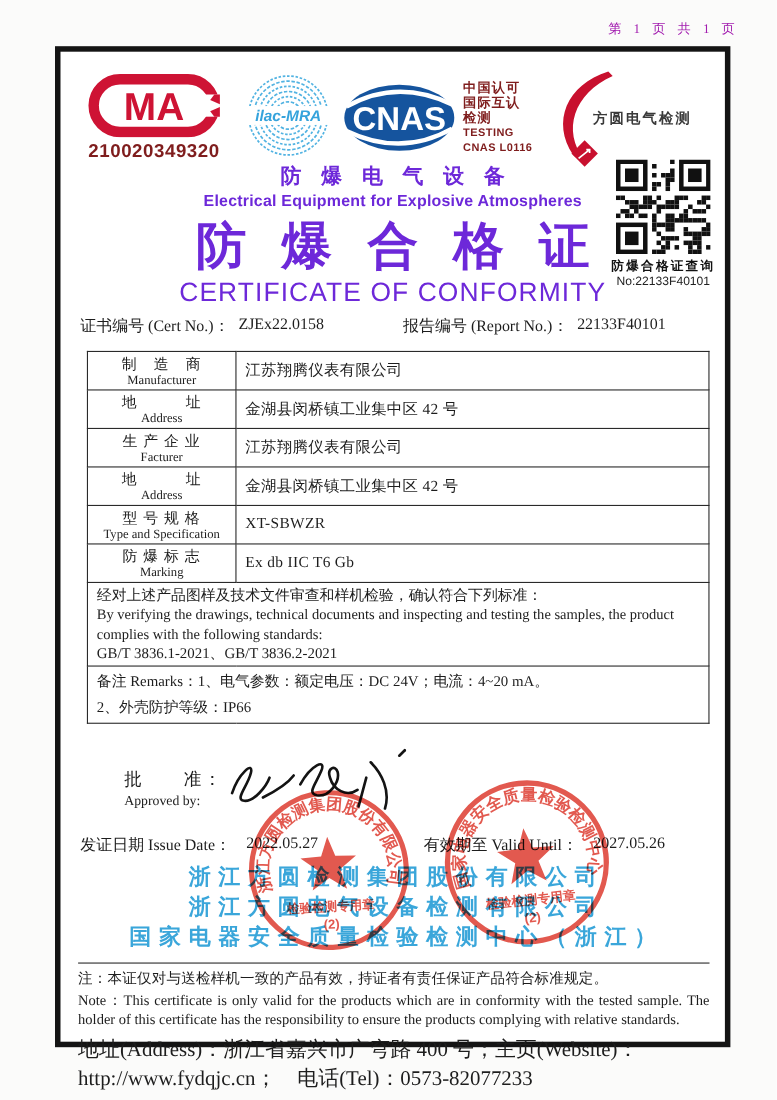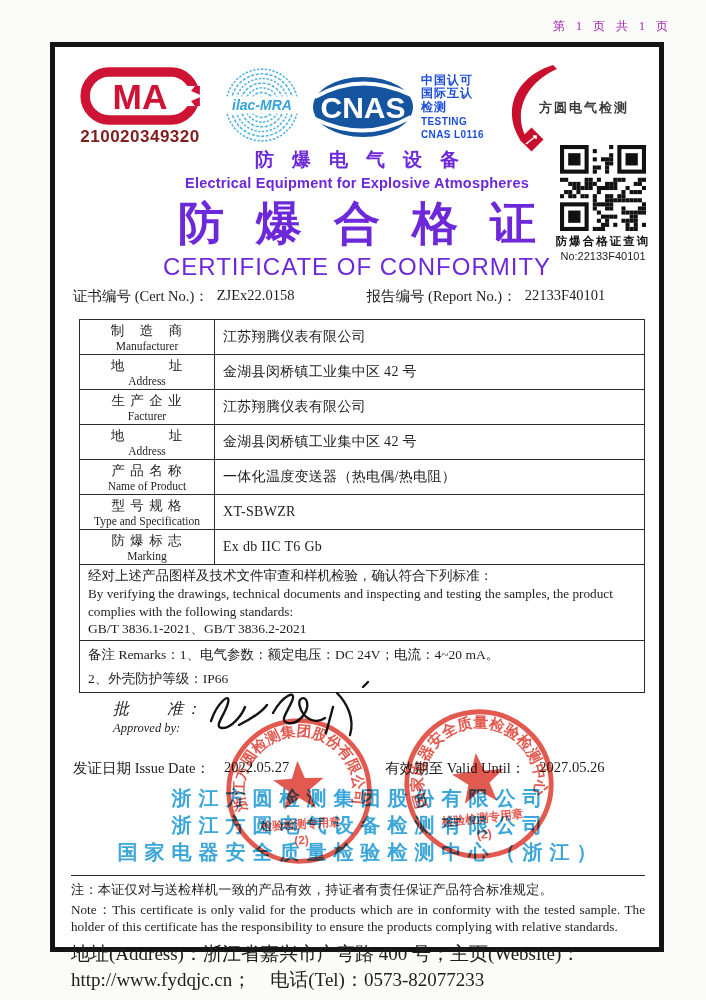--- a/index.html
+++ b/index.html
@@ -12,21 +12,21 @@
   .cert-border{
     position:absolute;left:50px;top:42px;width:614px;height:910px;
     border:5px solid #141414;background:#fff;box-sizing:border-box;
   }
   
   .logo-row{position:absolute;top:12px;left:16px;right:14px;height:96px;display:flex;align-items:center;}
   .cma-block{width:138px;text-align:center;}
   .cma-number{color:#7f1d1d;font-weight:bold;font-size:17px;font-family:"Liberation Sans",sans-serif;letter-spacing:.5px;margin-top:-2px;}
   .ilac-block{margin-left:14px;}
   .cnas-block{margin-left:10px;display:flex;align-items:center;}
-  .cnas-side{margin-left:6px;color:#1d4ed8;font-family:"Liberation Sans",sans-serif;line-height:1.12;}
+  .cnas-side{margin-left:6px;color:#7f1d1d;font-family:"Liberation Sans",sans-serif;line-height:1.12;}
   .cnas-side .cn{font-size:12px;font-weight:bold;letter-spacing:1px;}
   .cnas-side .en{font-size:10px;font-weight:bold;margin-top:2px;letter-spacing:.4px;}
   .fy-block{margin-left:auto;position:relative;width:150px;height:92px;}
   .fy-label{position:absolute;left:44px;top:38px;font-size:13px;color:#3a3a3a;font-weight:bold;letter-spacing:2px;font-family:"Liberation Sans",sans-serif;white-space:nowrap;}
   
   .title-block{position:absolute;top:100px;left:0;right:0;text-align:center;color:#6d28d9;font-family:"Liberation Sans",sans-serif;}
   .t-cn-small{font-size:19px;font-weight:bold;letter-spacing:18px;padding-left:18px;}
   .t-en-small{font-size:14.5px;font-weight:bold;margin-top:2px;letter-spacing:.2px;}
   .t-cn-big{font-size:46px;font-weight:bold;letter-spacing:32px;padding-left:32px;margin-top:8px;line-height:1.05;}
   .t-en-big{font-size:24px;margin-top:6px;letter-spacing:1px;}
@@ -43,21 +43,21 @@
   table.main{position:absolute;top:272px;left:24px;border-collapse:collapse;width:566px;table-layout:fixed;}
   table.main td{border:1.6px solid #2a2a2a;padding:2px 8px;vertical-align:middle;}
   td.lbl{width:118px;text-align:center;padding:2px 2px;height:29px;}
   td.lbl .cn{font-size:13.5px;letter-spacing:1px;}
   td.lbl .en{font-size:11.5px;line-height:1.05;}
   td.val{font-size:14px;letter-spacing:.3px;}
   td.wide{padding:5px 10px;font-size:13.5px;line-height:1.32;}
   td.wide .en{font-size:13.2px;}
   td.remarks{padding:5px 10px;font-size:13.5px;line-height:1.75;}
   
-  .approval{position:absolute;top:652px;left:58px;font-style:italic;}
+  .approval{position:absolute;top:652px;left:58px;}
   .approval .cn{font-size:16px;letter-spacing:2px;}
   .approval .en{font-size:12.5px;margin-top:1px;}
   .signature{position:absolute;top:632px;left:140px;}
   
   .dates{position:absolute;top:712px;left:18px;right:14px;font-size:14.5px;display:flex;}
   .dates .val{margin-left:14px;}
   .dates .seg2{margin-left:96px;}
   
   .companies{position:absolute;top:738px;left:0;right:0;text-align:center;color:#3aa6da;
     font-family:"Liberation Sans",sans-serif;font-weight:bold;font-size:20px;line-height:27px;}
@@ -316,27 +316,20 @@
     </tr>
     <tr>
       <td class="lbl">
             <div class="cn">地　　　址</div>
             <div class="en">Address</div>
           </td>
       <td class="val">金湖县闵桥镇工业集中区 42 号</td>
     </tr>
     <tr>
       <td class="lbl">
-            <div class="cn">产 品 名 称</div>
-            <div class="en">Name of Product</div>
-          </td>
-      <td class="val">一体化温度变送器（热电偶/热电阻）</td>
-    </tr>
-    <tr>
-      <td class="lbl">
             <div class="cn">型 号 规 格</div>
             <div class="en">Type and Specification</div>
           </td>
       <td class="val">XT-SBWZR</td>
     </tr>
     <tr>
       <td class="lbl">
             <div class="cn">防 爆 标 志</div>
             <div class="en">Marking</div>
           </td>

